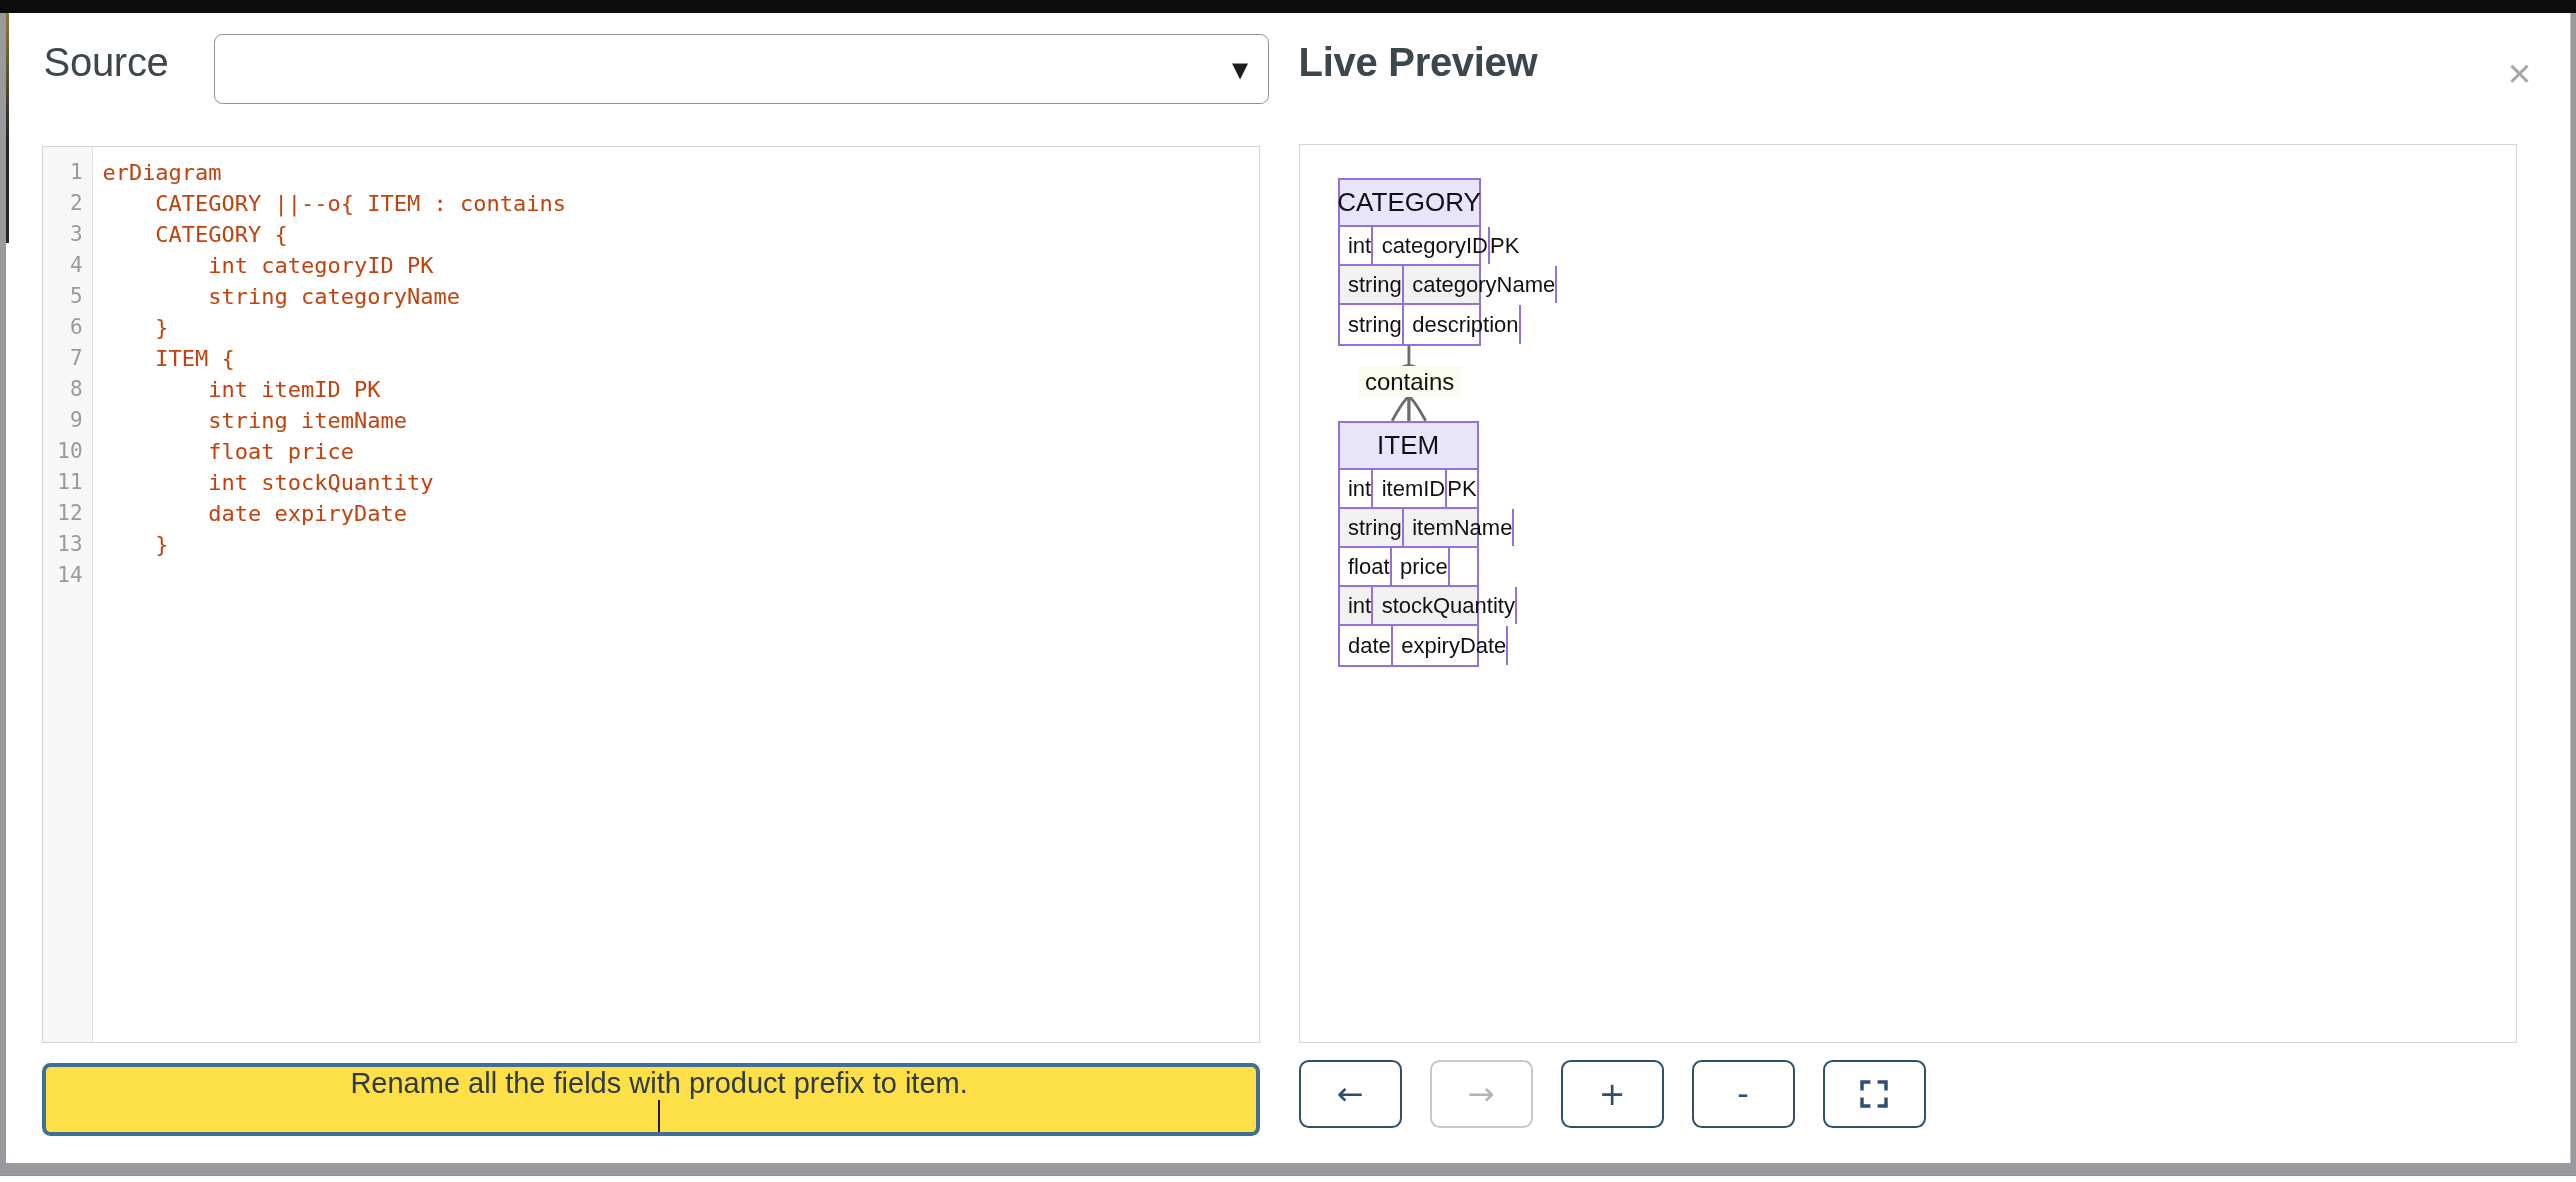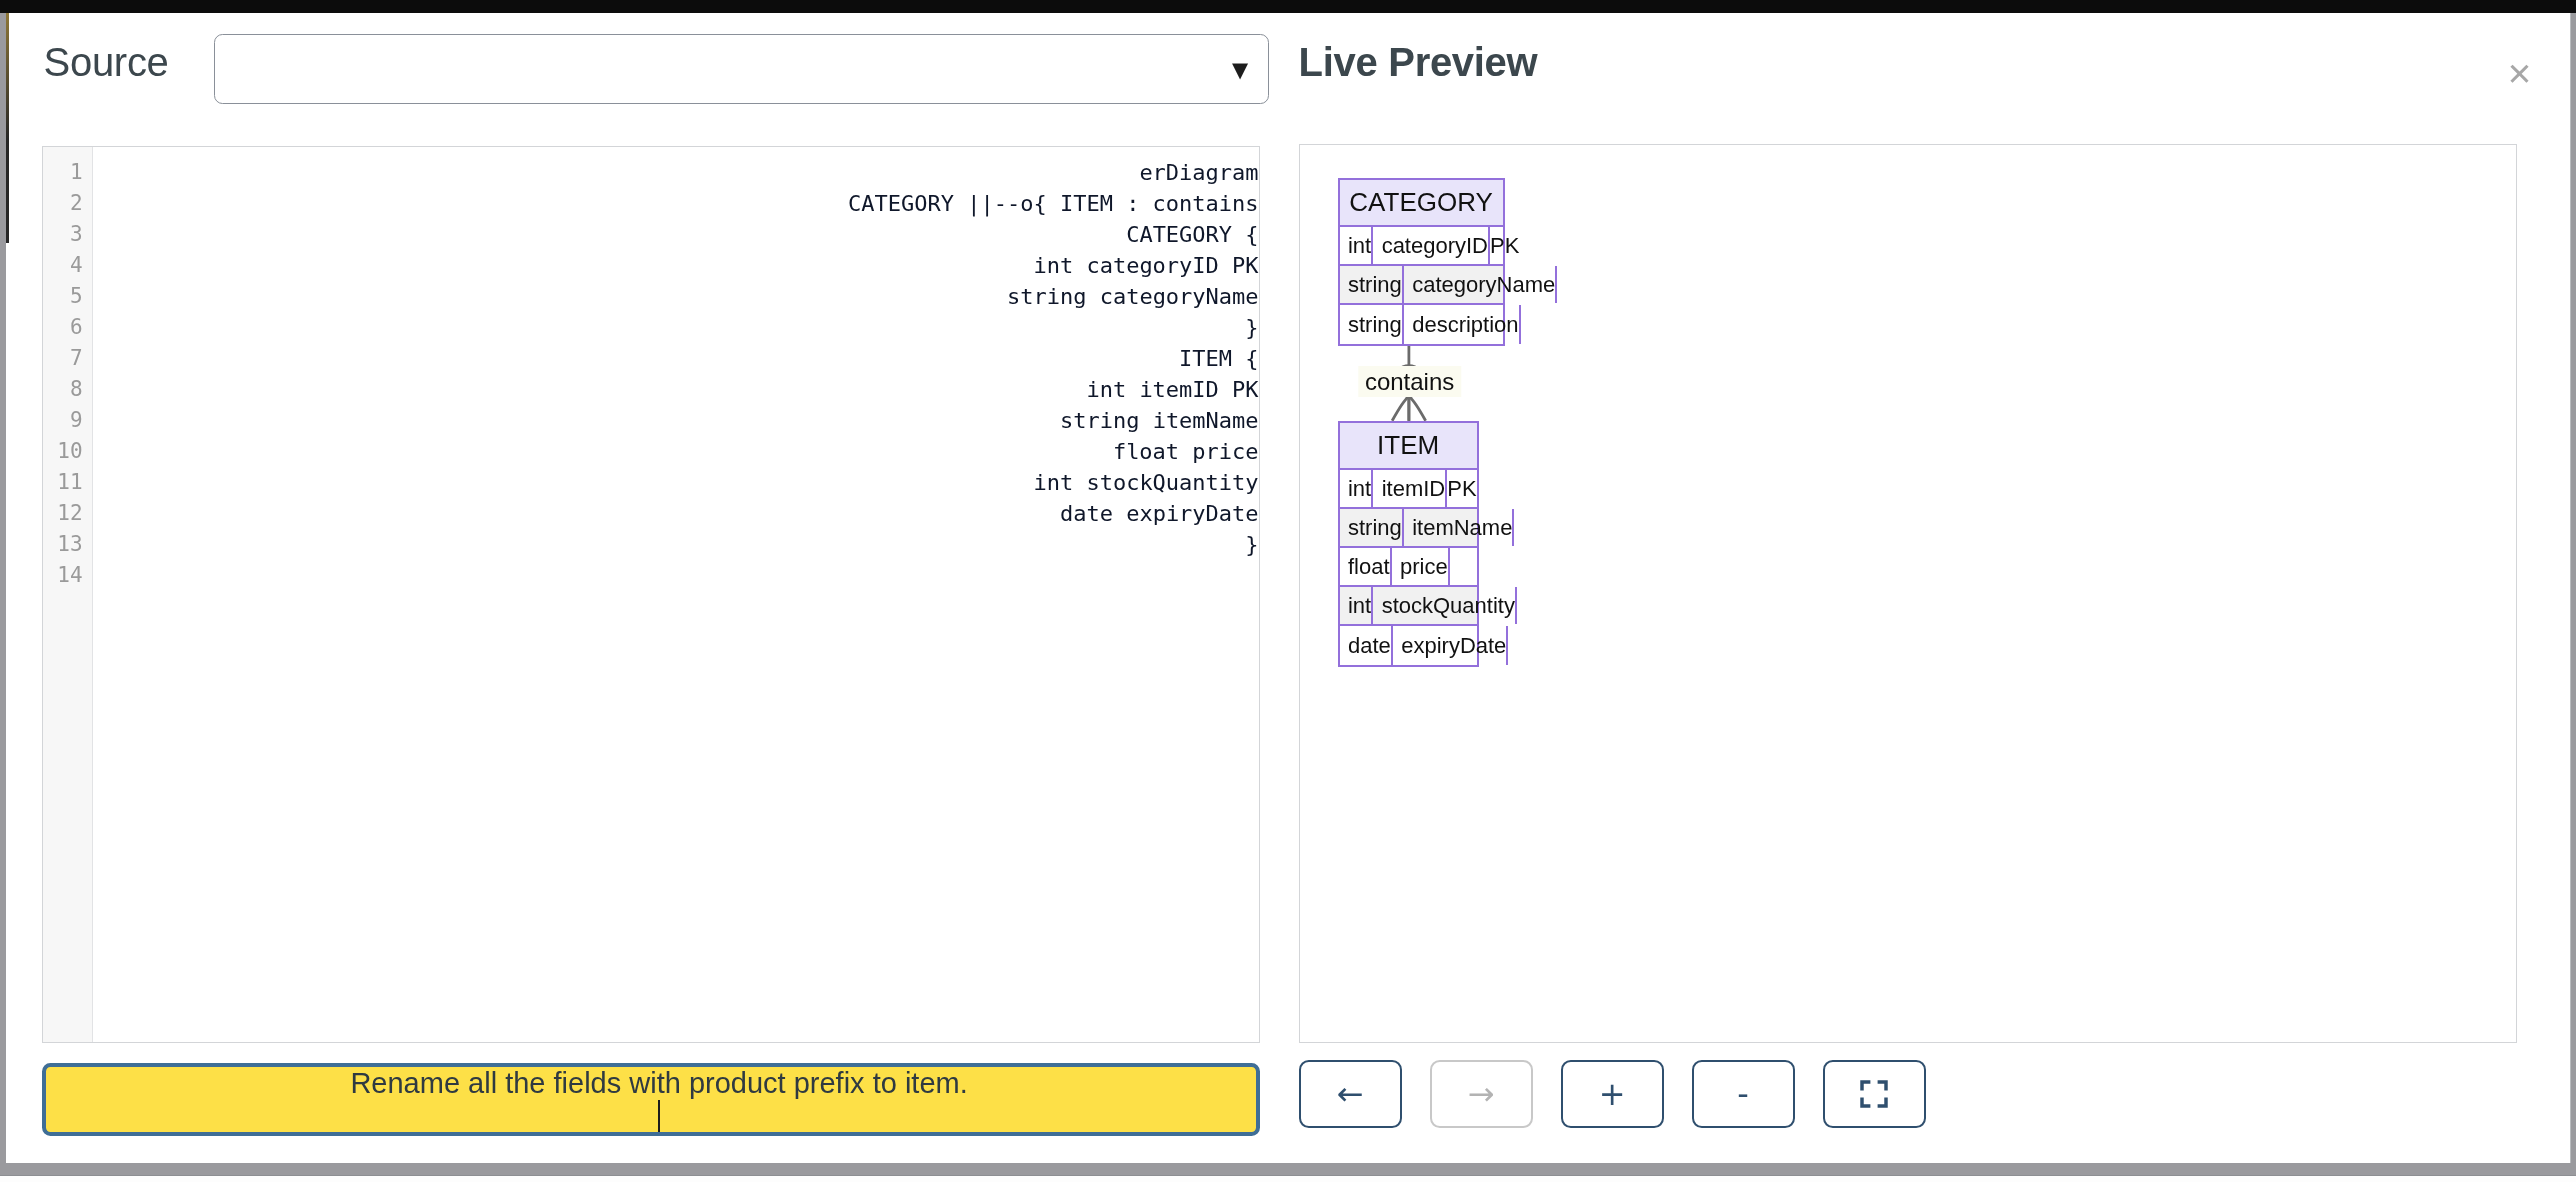--- a/index.html
+++ b/index.html
@@ -142,23 +142,22 @@
   }
   #code {
     flex: 1 1 auto;
     padding: 9.8px 0 0 9.8px;
   }
   #code .cl {
     height: 31px;
     line-height: 31px;
     font-family: "DejaVu Sans Mono", monospace;
     font-size: 22px;
-    color: #0f172a;
+    color: #c2410c;
     white-space: pre;
-    text-align: right;
   }
 
   
   #prompt-input {
     position: absolute;
     left: 36px; top: 1050px;
     width: 1218px; height: 73px;
     background: #fde047;
     border: 4.2px solid #3f6e96;
     border-radius: 8.4px;
@@ -342,21 +341,21 @@
 
         <svg id="rel-connector" width="1218" height="899" style="position:absolute;left:0;top:0;" viewBox="0 0 1745 1288">
           <line x1="156" y1="235" x2="156" y2="395" stroke="#6b6b6b" stroke-width="4"></line>
           <line x1="130" y1="258" x2="182" y2="258" stroke="#6b6b6b" stroke-width="4"></line>
           <line x1="130" y1="277" x2="182" y2="277" stroke="#6b6b6b" stroke-width="4"></line>
           <circle cx="156" cy="338" r="22" fill="#ffffff" stroke="#6b6b6b" stroke-width="4"></circle>
           <path d="M 132 395 Q 148 366 156 360 Q 164 366 180 395" fill="none" stroke="#6b6b6b" stroke-width="4"></path>
           <line x1="156" y1="358" x2="156" y2="397" stroke="#6b6b6b" stroke-width="4"></line>
         </svg>
 
-        <div class="entity" style="left:38px; top:33px; width:167px;text-align:center;">
+        <div class="entity" style="left:38px; top:33px; width:143px;text-align:center;">
           <div class="entity-title">CATEGORY</div>
           <div class="attr-row">
             <span class="attr-type">int</span>
             <span class="attr-name">categoryID</span>
             <span class="attr-key">PK</span>
           </div>
           <div class="attr-row alt">
             <span class="attr-type">string</span>
             <span class="attr-name">categoryName</span>
             <span class="attr-key"></span>

